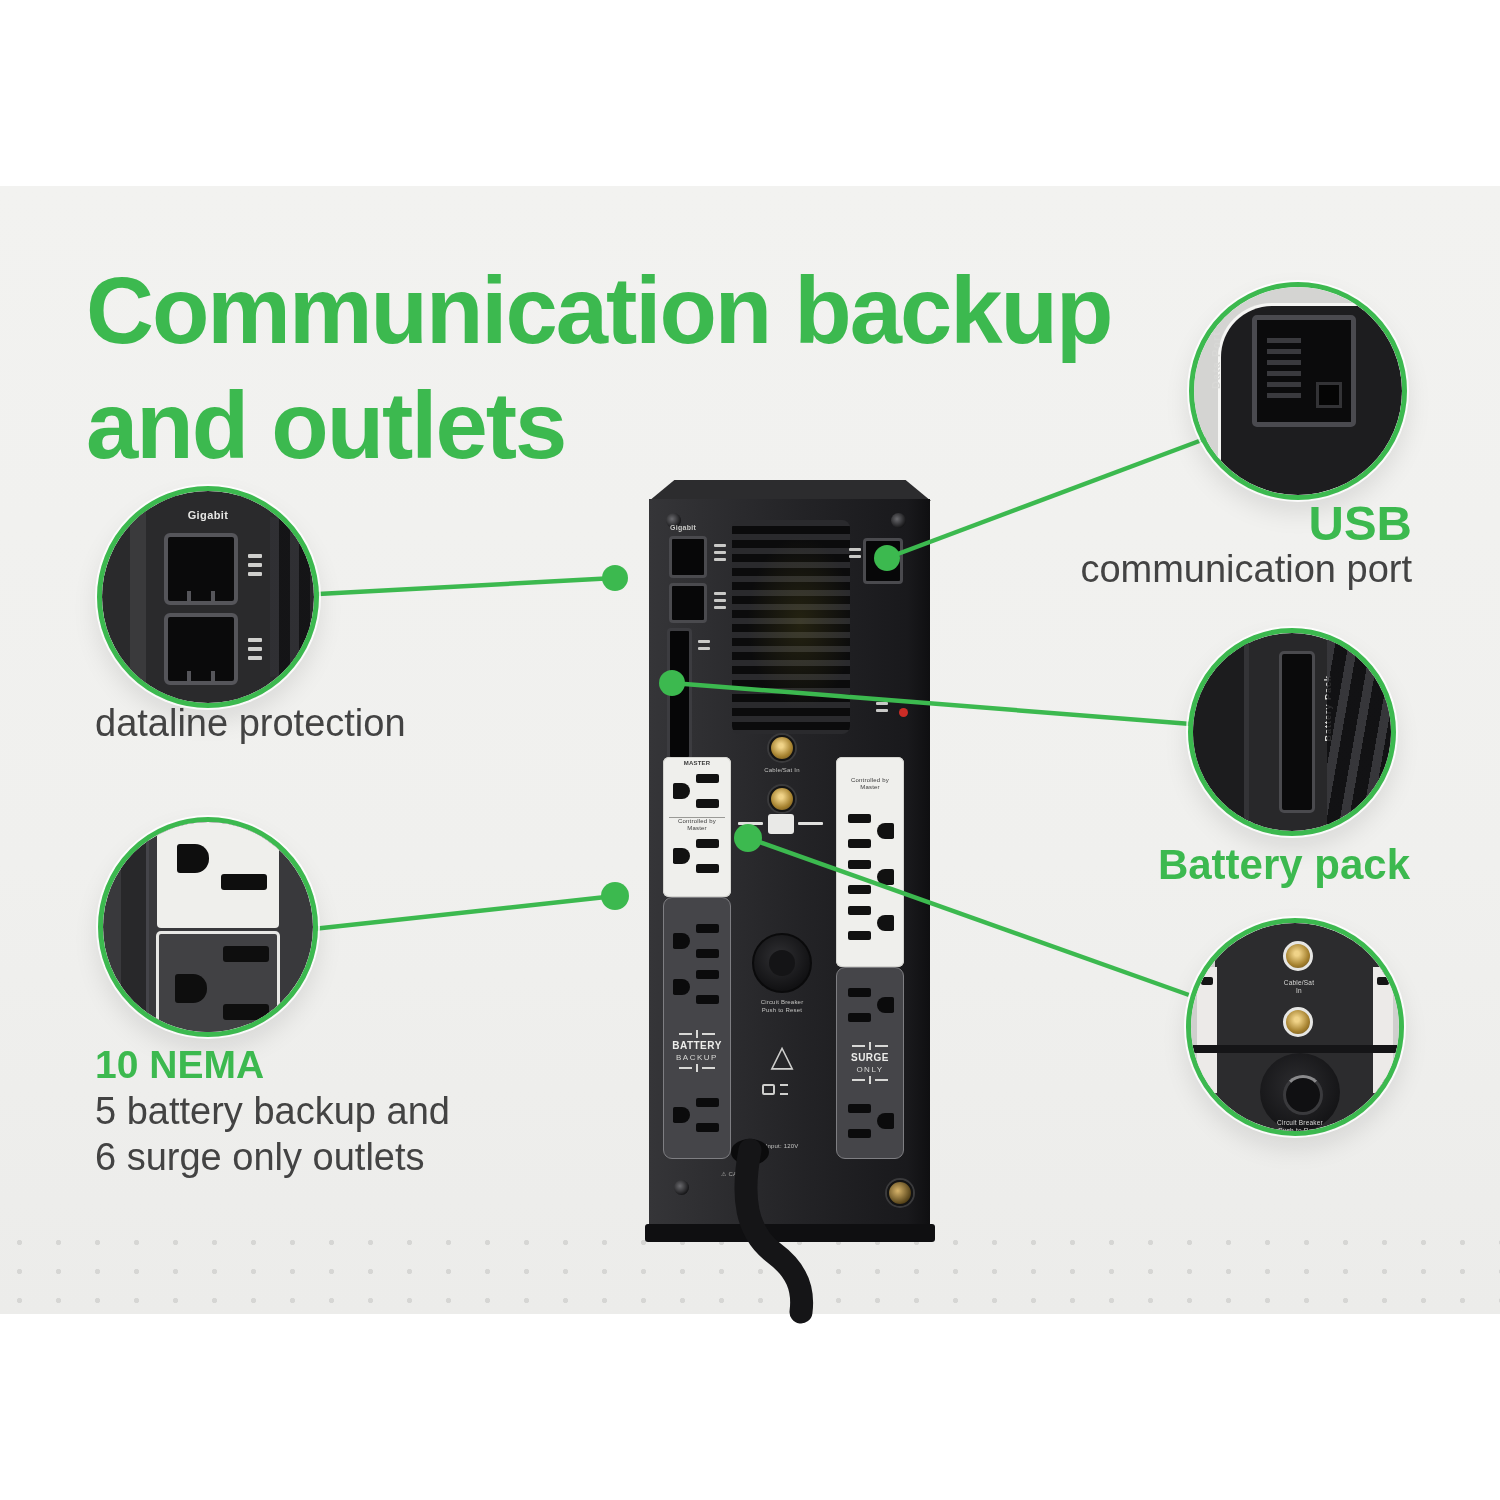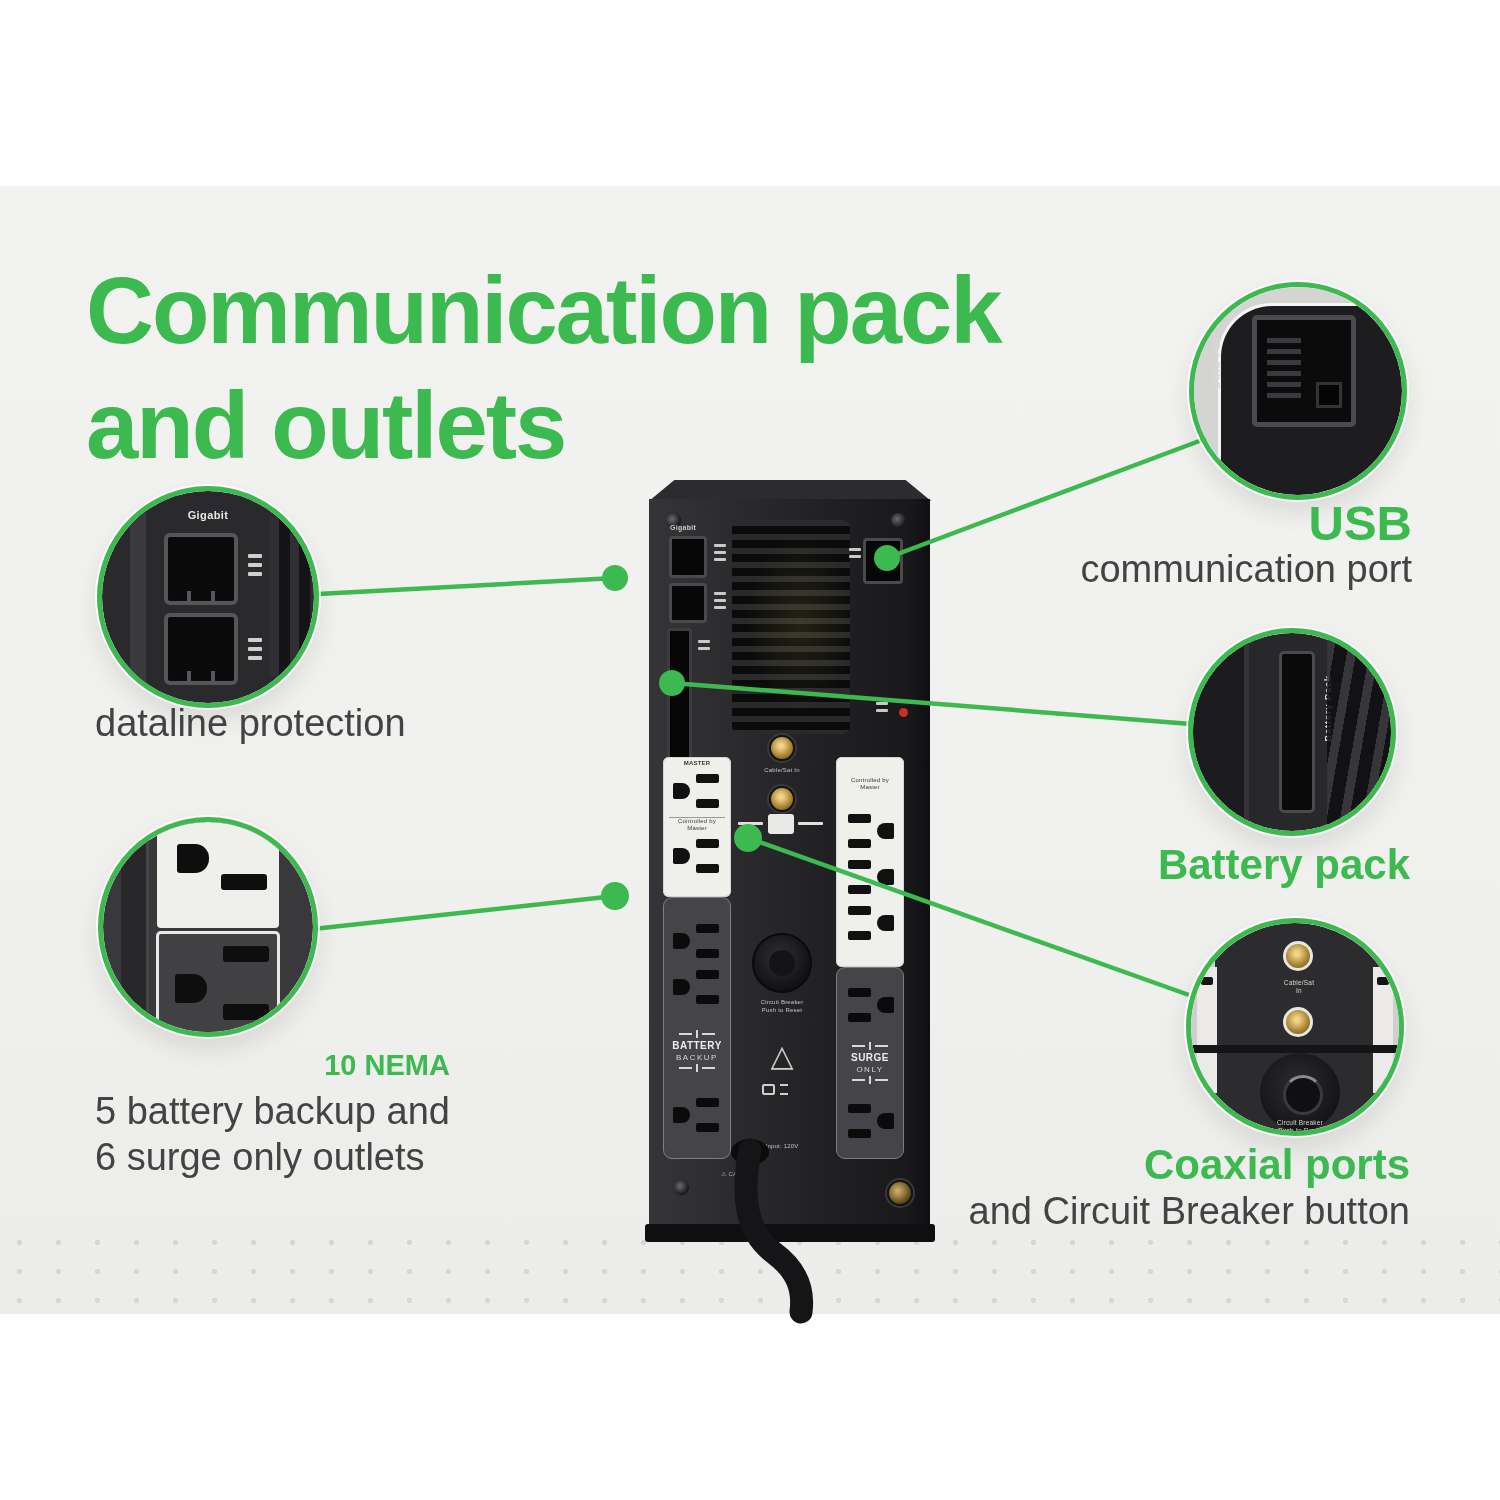--- a/index.html
+++ b/index.html
@@ -19,21 +19,21 @@
         background-size:39px 29px;}
   
   .title{position:absolute;left:86px;top:254px;font-size:94px;font-weight:700;
          color:var(--green);line-height:1.22;letter-spacing:-2px;}
   
   .lbl{position:absolute;font-size:38px;color:var(--dark);line-height:46px;}
   .lbl-right{text-align:right;}
   .hl{color:var(--green);font-weight:700;}
   .hl.big{font-size:49px;}
   .hl.med{font-size:42px;}
-  .hl.m40{font-size:29px;text-align:right;}
+  .hl.m40{font-size:39px;}
   
   .device{position:absolute;left:644px;top:480px;width:292px;height:790px;}
   .roof{position:absolute;left:5px;top:0;width:282px;height:21px;background:#2c2c2e;
         clip-path:polygon(9% 0,91% 0,100% 100%,0 100%);}
   .body{position:absolute;left:5px;top:19px;width:281px;height:733px;
         background:linear-gradient(90deg,#353538 0%,#232326 55%,#19191c 92%,#0f0f11 100%);
         border-radius:0 0 6px 6px;}
   .base{position:absolute;left:1px;top:744px;width:290px;height:18px;background:#0f0f11;border-radius:3px;}
   .scr{position:absolute;width:15px;height:15px;border-radius:50%;
        background:radial-gradient(circle at 40% 40%,#6a6a6e,#151517 72%);}
@@ -154,21 +154,21 @@
 </style>
 </head>
 <body>
 
 <div class="canvas">
 
   <div class="stage">
     <div class="dots"></div>
   </div>
 
-  <h1 class="title"><span>Communication pack</span><br><span>and outlets</span></h1>
+  <h1 class="title"><span>Communication backup</span><br><span>and outlets</span></h1>
 
   <div class="device">
     <div class="roof"></div>
     <div class="body"></div>
     <div class="base"></div>
 
     <span class="scr" style="left:22px;top:33px"></span>
     <span class="scr" style="left:247px;top:33px"></span>
     <span class="scr" style="left:30px;top:700px"></span>
     <span class="scr gold" style="left:243px;top:700px"></span>
@@ -450,18 +450,14 @@
   <div class="lbl lbl-right" style="right:90px;top:842px">
     <div class="hl med">Battery pack</div>
   </div>
 
   <div class="lbl" style="left:95px;top:1042px">
     <div class="hl m40">10 NEMA</div>
     <div>5 battery backup and</div>
     <div>6 surge only outlets</div>
   </div>
 
-  <div class="lbl lbl-right" style="right:90px;top:1142px">
-    <div class="hl med">Coaxial ports</div>
-    <div>and Circuit Breaker button</div>
-  </div>
 
 </div>
 
 </body></html>

